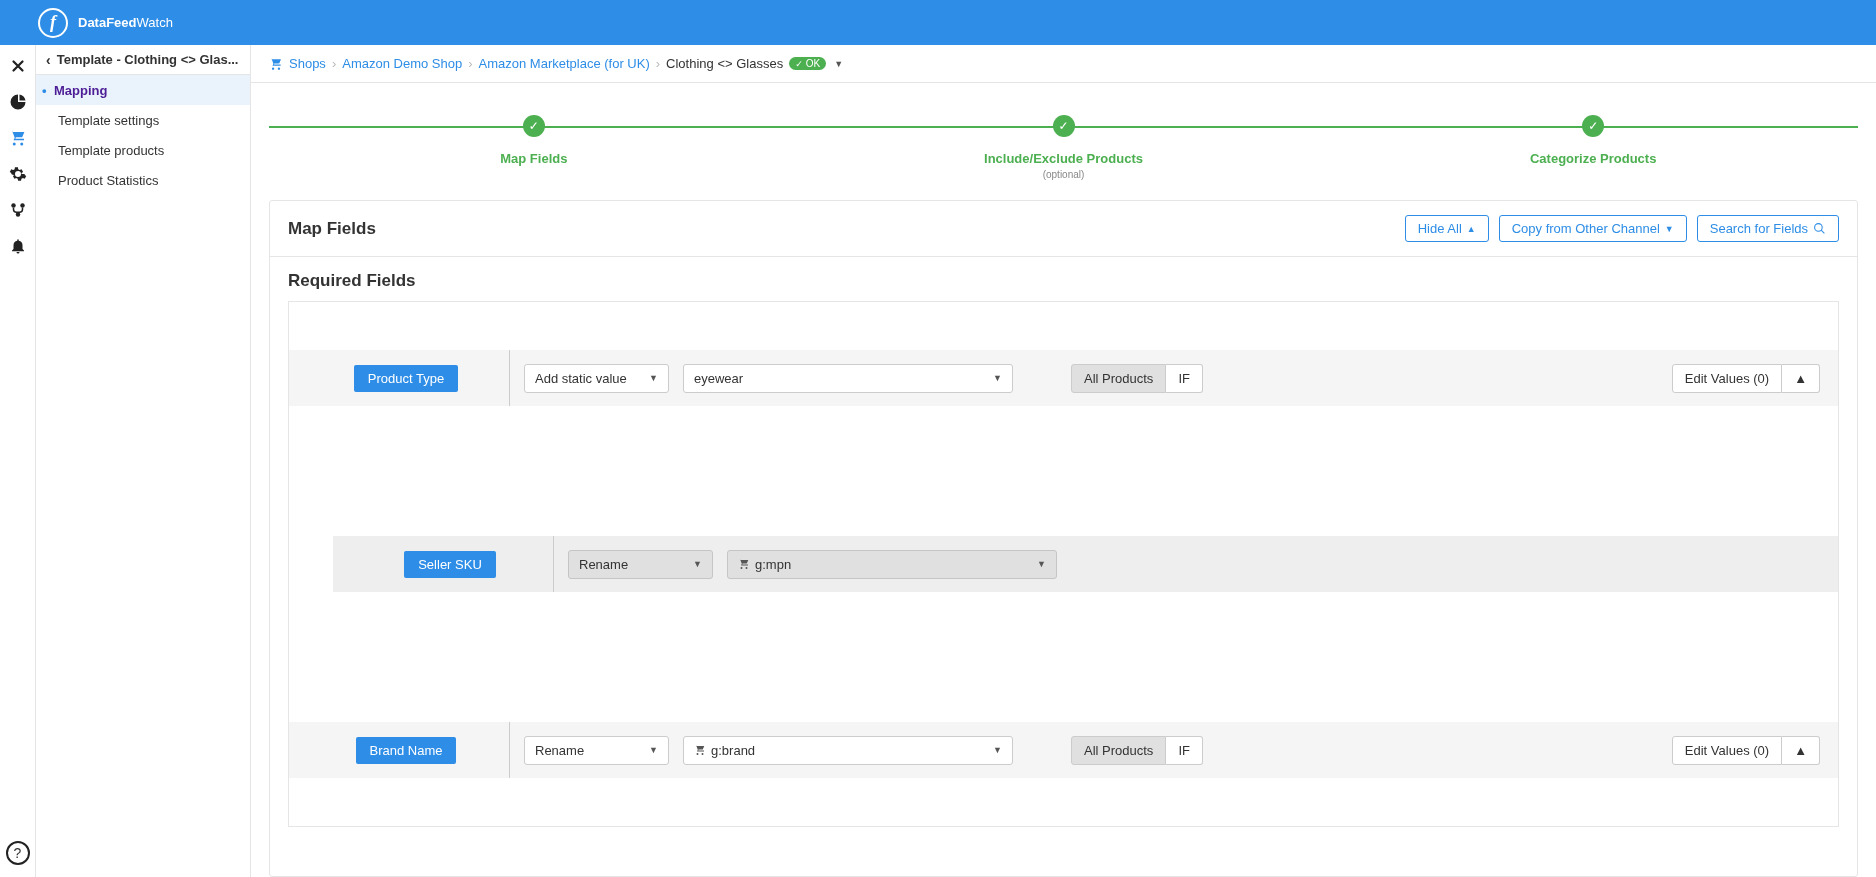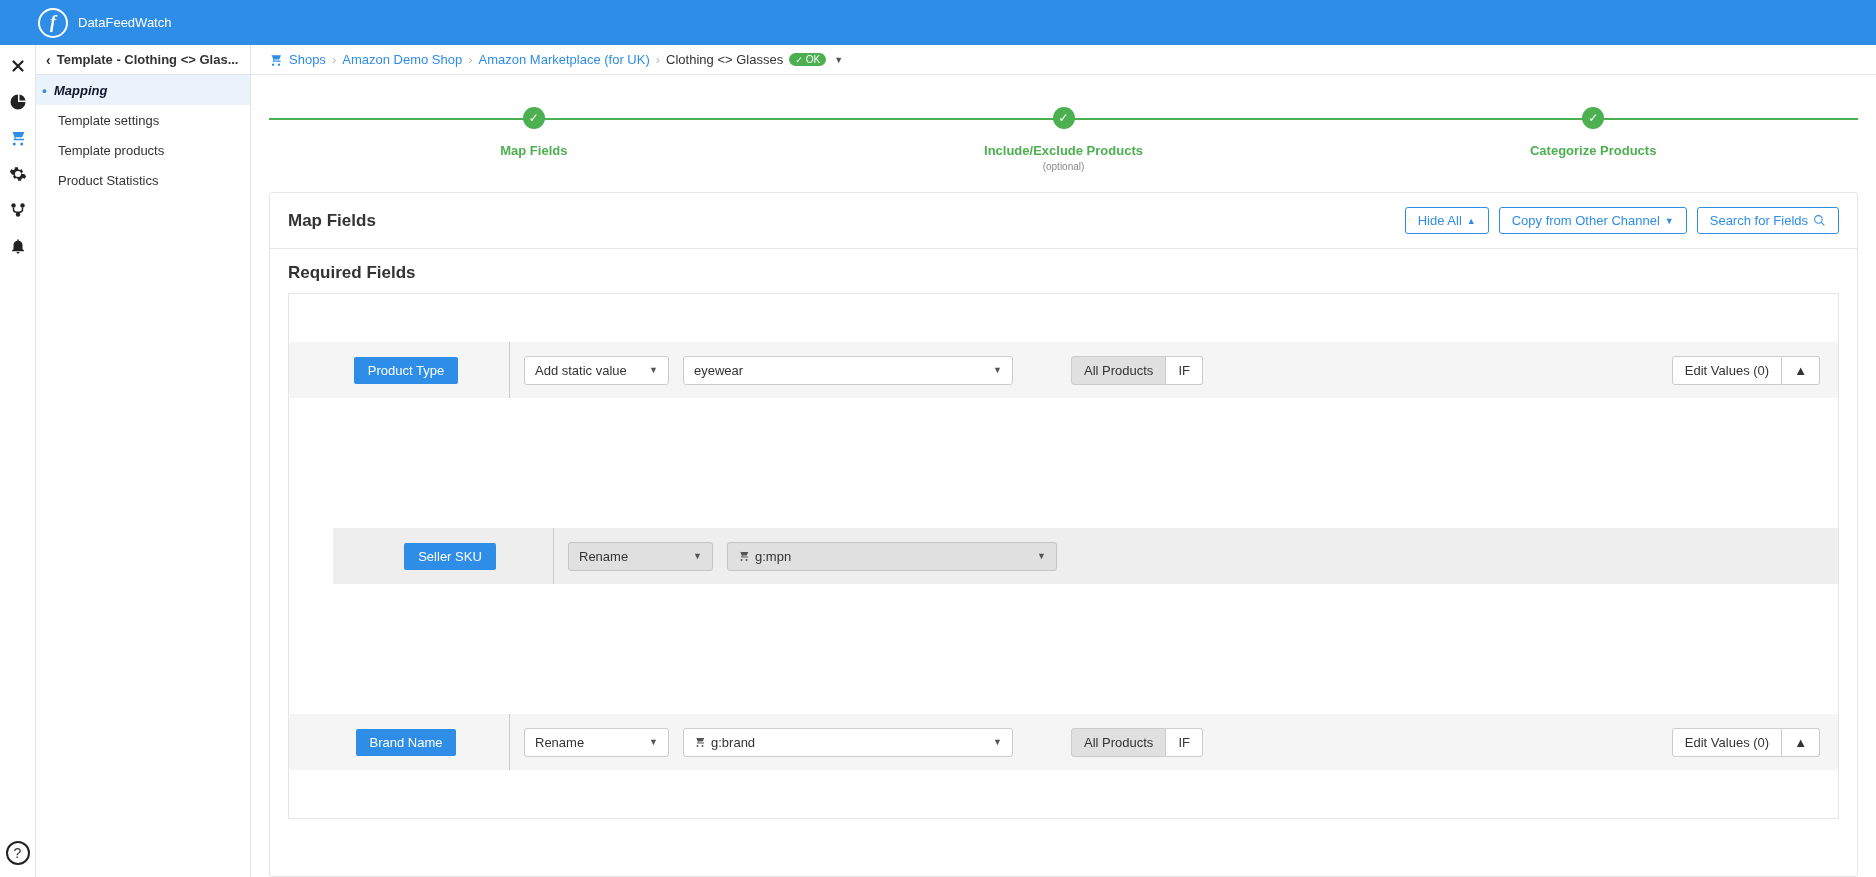--- a/index.html
+++ b/index.html
@@ -3,46 +3,46 @@
 <meta charset="utf-8">
 <style>
   * { box-sizing: border-box; margin: 0; padding: 0; }
   html, body { height: 100%; font-family: Arial, Helvetica, sans-serif; font-size: 13px; color: #333; background: #f5f5f5; }
   body { display: flex; flex-direction: column; width: 1876px; height: 877px; overflow: hidden; }
 
   
   .brand-bar { background: #2e8de6; height: 45px; display: flex; align-items: center; padding: 0 38px; color: #fff; }
   .brand-logo { width: 30px; height: 30px; border: 2px solid #fff; border-radius: 50%; display: flex; align-items: center; justify-content: center; font-style: italic; font-weight: bold; font-size: 18px; margin-right: 10px; font-family: Georgia, serif; }
   .brand-text { font-size: 13px; }
-  .brand-text b { font-weight: normal; }
+  .brand-text b { font-weight: bold; }
 
   
   .main-row { flex: 1; display: flex; min-height: 0; }
 
   
   .icon-rail { width: 36px; background: #fff; border-right: 1px solid #e5e5e5; display: flex; flex-direction: column; align-items: center; padding-top: 12px; gap: 18px; position: relative; }
   .rail-icon { width: 18px; height: 18px; display: flex; align-items: center; justify-content: center; cursor: pointer; }
   .rail-icon svg { width: 18px; height: 18px; }
   .rail-icon.cart svg { fill: #2e8de6; }
   .rail-help { position: absolute; bottom: 12px; left: 50%; transform: translateX(-50%); width: 24px; height: 24px; border: 2px solid #222; border-radius: 50%; display: flex; align-items: center; justify-content: center; font-size: 14px; cursor: pointer; }
 
   
   .sidebar { width: 215px; background: #fff; border-right: 1px solid #e5e5e5; }
   .sidebar-header { height: 30px; border-bottom: 1px solid #e5e5e5; display: flex; align-items: center; padding: 0 10px; font-weight: bold; font-size: 13px; cursor: pointer; }
   .sidebar-header .chev { margin-right: 6px; font-size: 14px; }
   .sidebar-item { height: 30px; display: flex; align-items: center; padding-left: 18px; font-size: 13px; cursor: pointer; position: relative; }
-  .sidebar-item.active { background: #eaf3fc; color: #0f172a; font-weight: bold; font-style: italic; }
+  .sidebar-item.active { background: #eaf3fc; color: #4c1d95; font-weight: bold; }
   .sidebar-item.active::before { content: "•"; position: absolute; left: 6px; color: #2e8de6; }
   .sidebar-item:not(.active) { padding-left: 22px; }
 
   
   .content-col { flex: 1; display: flex; flex-direction: column; min-height: 0; background: #fff; }
 
   
-  .breadcrumb { background: #fff; border-bottom: 1px solid #e5e5e5; height: 30px; display: flex; align-items: center; padding: 0 18px; font-size: 13px; gap: 6px; }
+  .breadcrumb { background: #fff; border-bottom: 1px solid #e5e5e5; height: 38px; display: flex; align-items: center; padding: 0 18px; font-size: 13px; gap: 6px; }
   .breadcrumb .crumb-link { color: #2e8de6; cursor: pointer; }
   .breadcrumb .sep { color: #bbb; }
   .breadcrumb .cart-ico { width: 14px; height: 14px; fill: #2e8de6; }
   .status-badge { background: #4caf50; color: #fff; font-size: 10px; padding: 1px 6px; border-radius: 8px; display: inline-flex; align-items: center; gap: 3px; }
   .status-badge::before { content: "✓"; font-size: 9px; }
   .crumb-caret { font-size: 9px; color: #555; cursor: pointer; margin-left: 2px; }
 
   
   .stepper { display: flex; padding: 32px 18px 20px 18px; position: relative; }
   .step { flex: 1; text-align: center; position: relative; }

